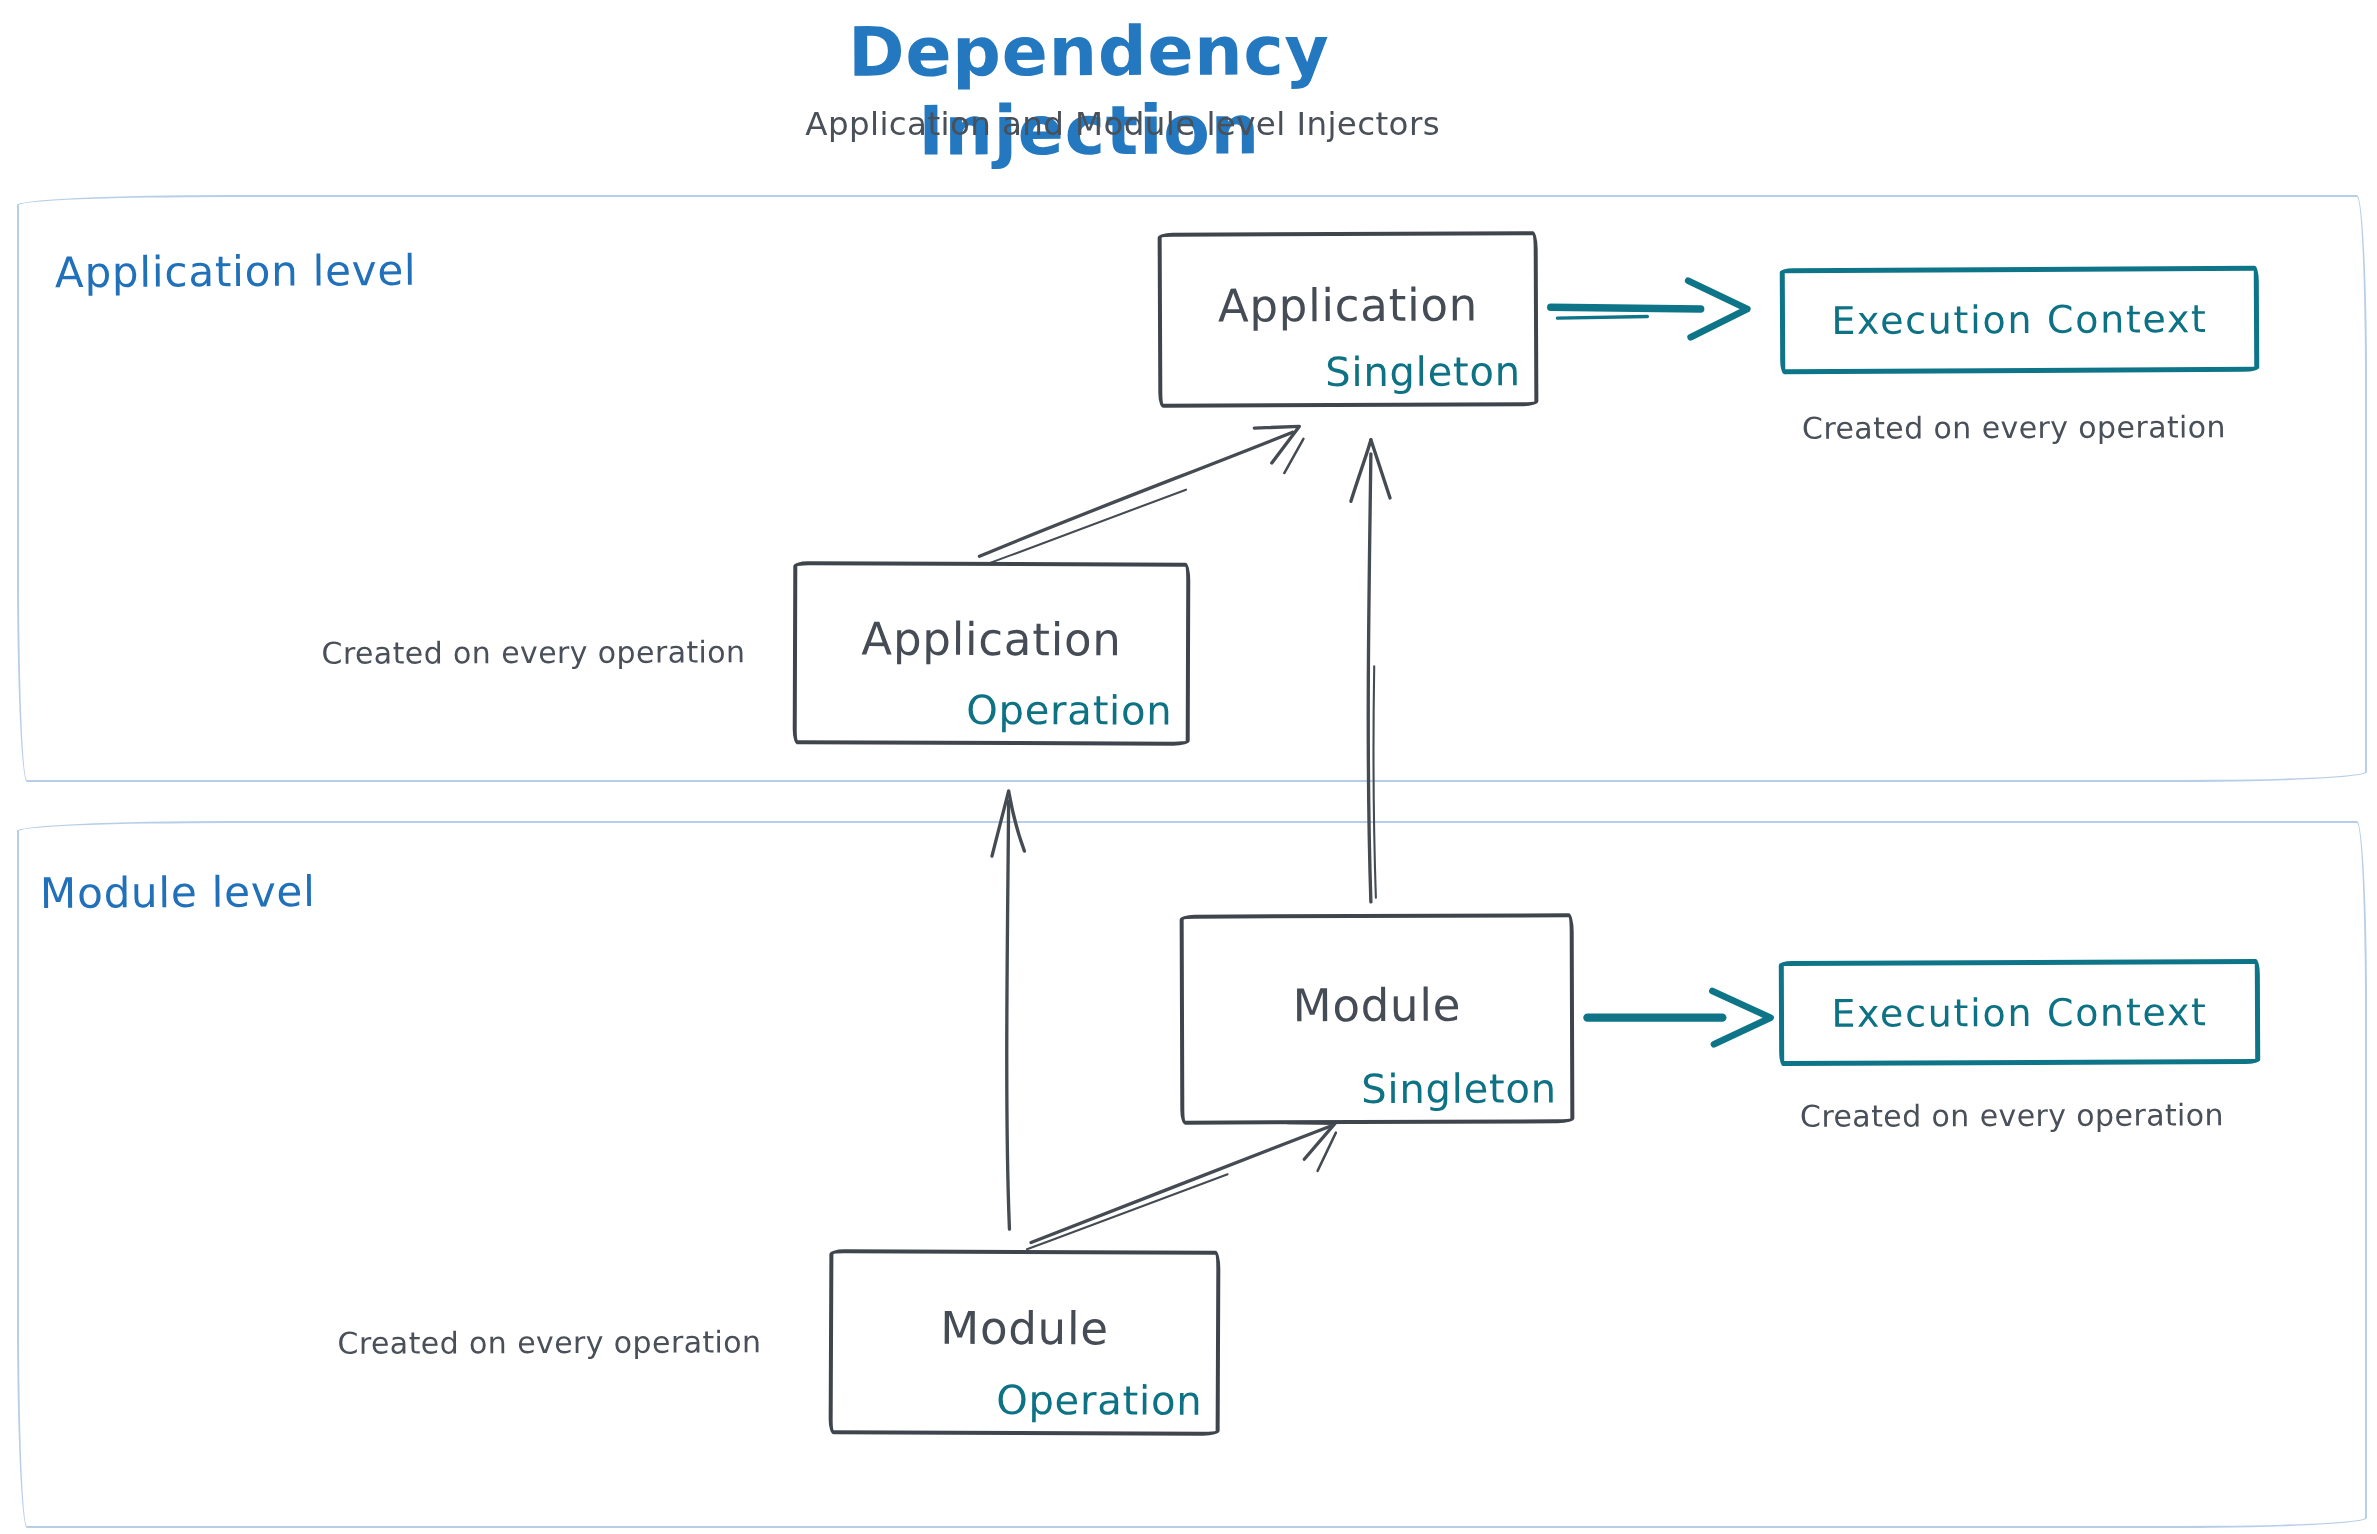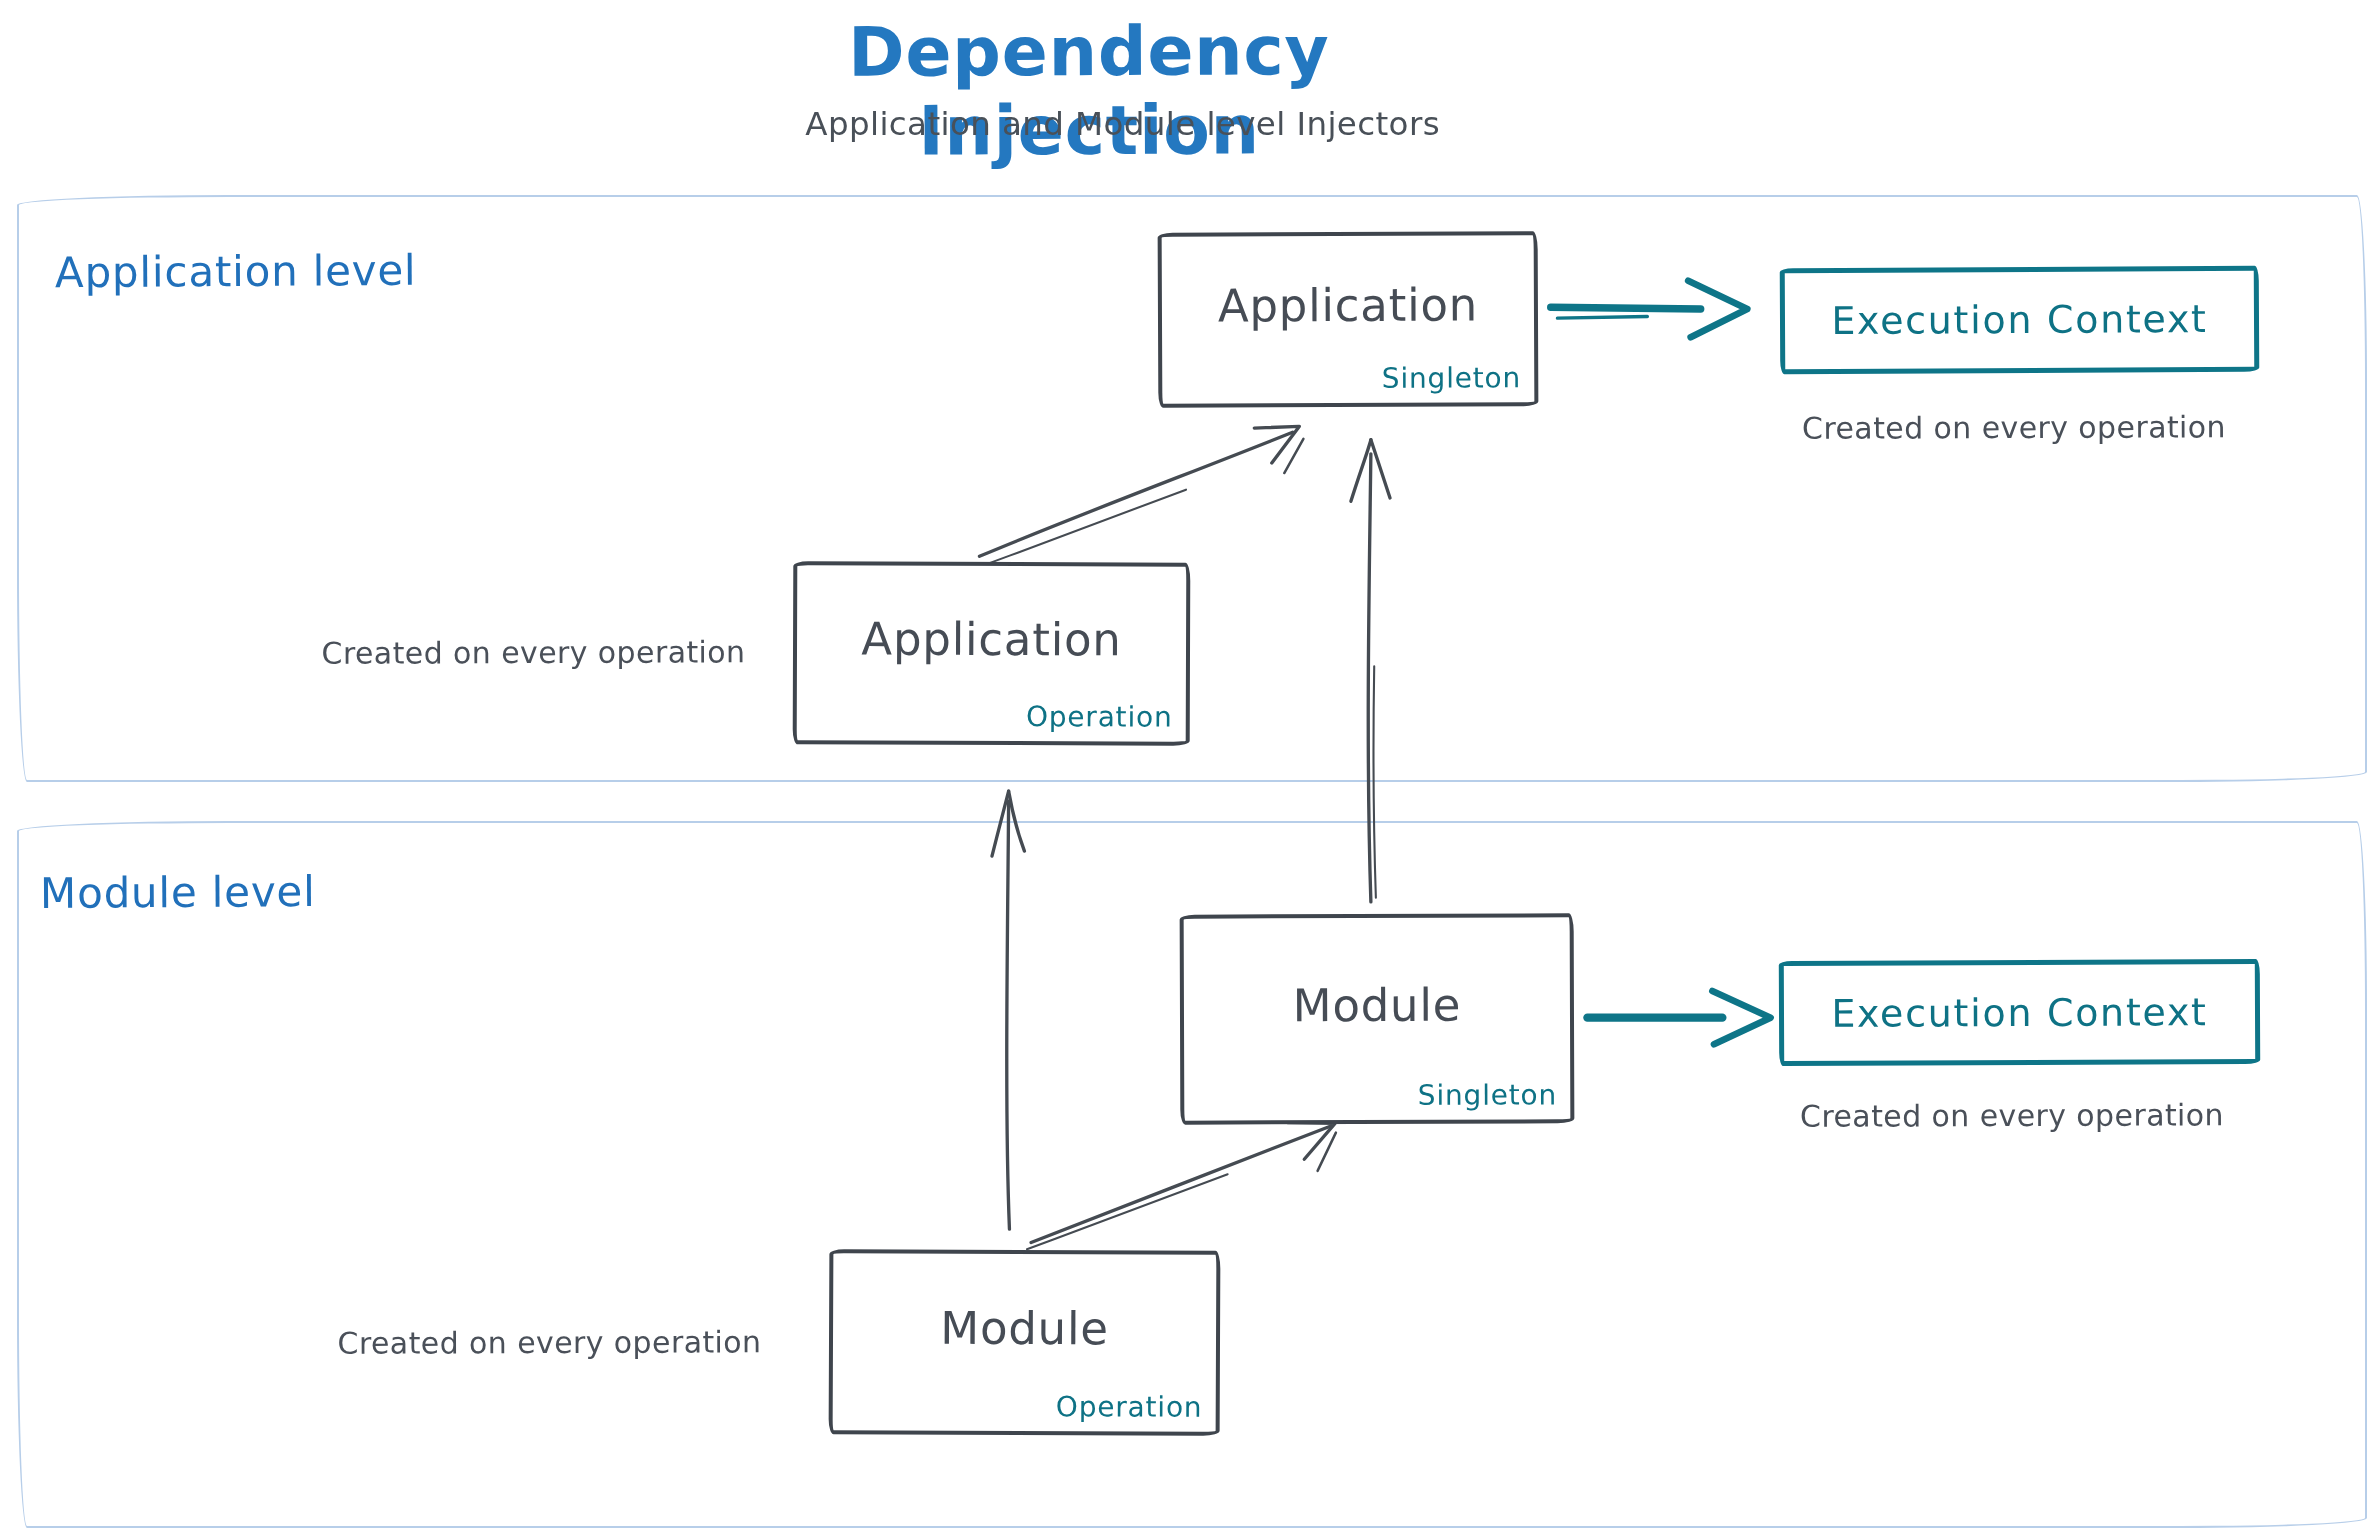--- a/index.html
+++ b/index.html
@@ -67,21 +67,21 @@
   .box-module-operation { left: 829px;  top: 1250px; width: 383px; height: 177px; transform: rotate(0.25deg); }
   .box-exec-app         { left: 1780px; top: 267px;  width: 469px; height: 96px; transform: rotate(-0.3deg); }
   .box-exec-module      { left: 1779px; top: 960px; width: 471px; height: 95px; transform: rotate(-0.25deg); }
 
   .node-title {
     font-size: 45px; font-weight: 500; color: #464c55;
     letter-spacing: 0.8px; margin-bottom: 28px;
   }
   .node-tag {
     position: absolute; right: 13.3px; bottom: 8.3px;
-    font-size: 28px; font-weight: 500; color: #0e7285;
+    font-size: 40px; font-weight: 500; color: #0e7285;
     letter-spacing: 0.8px;
   }
   .exec-title {
     font-size: 38px; font-weight: 500; color: #0e7285;
     letter-spacing: 1.7px; white-space: nowrap;
   }
 
   
   .caption {
     font-size: 30px; font-weight: 400; color: #4a5059;

